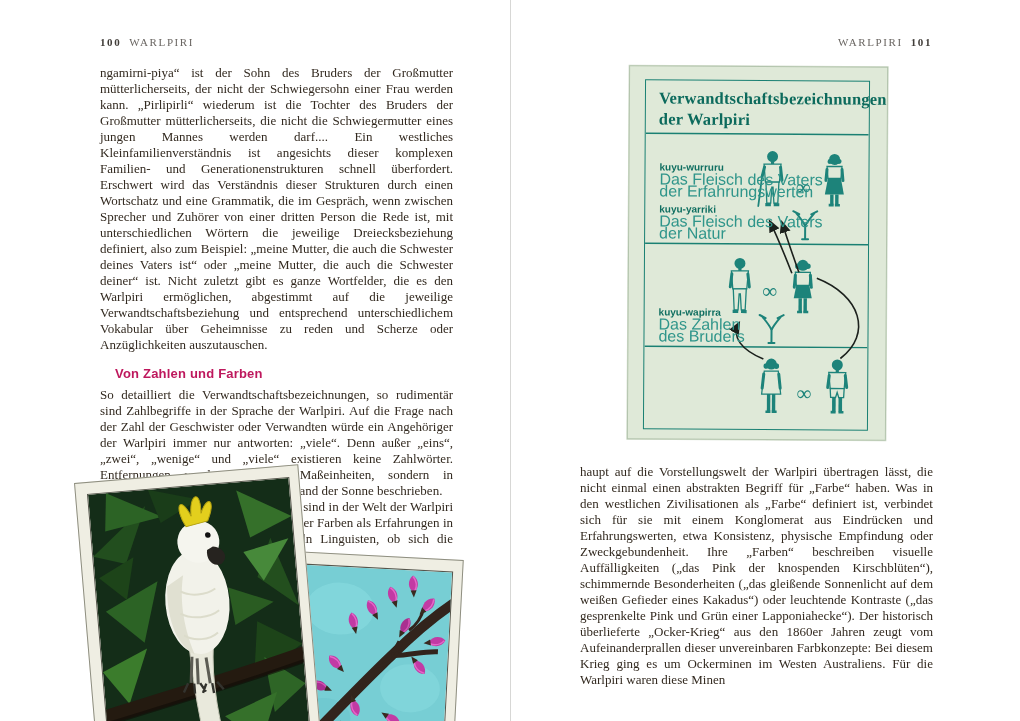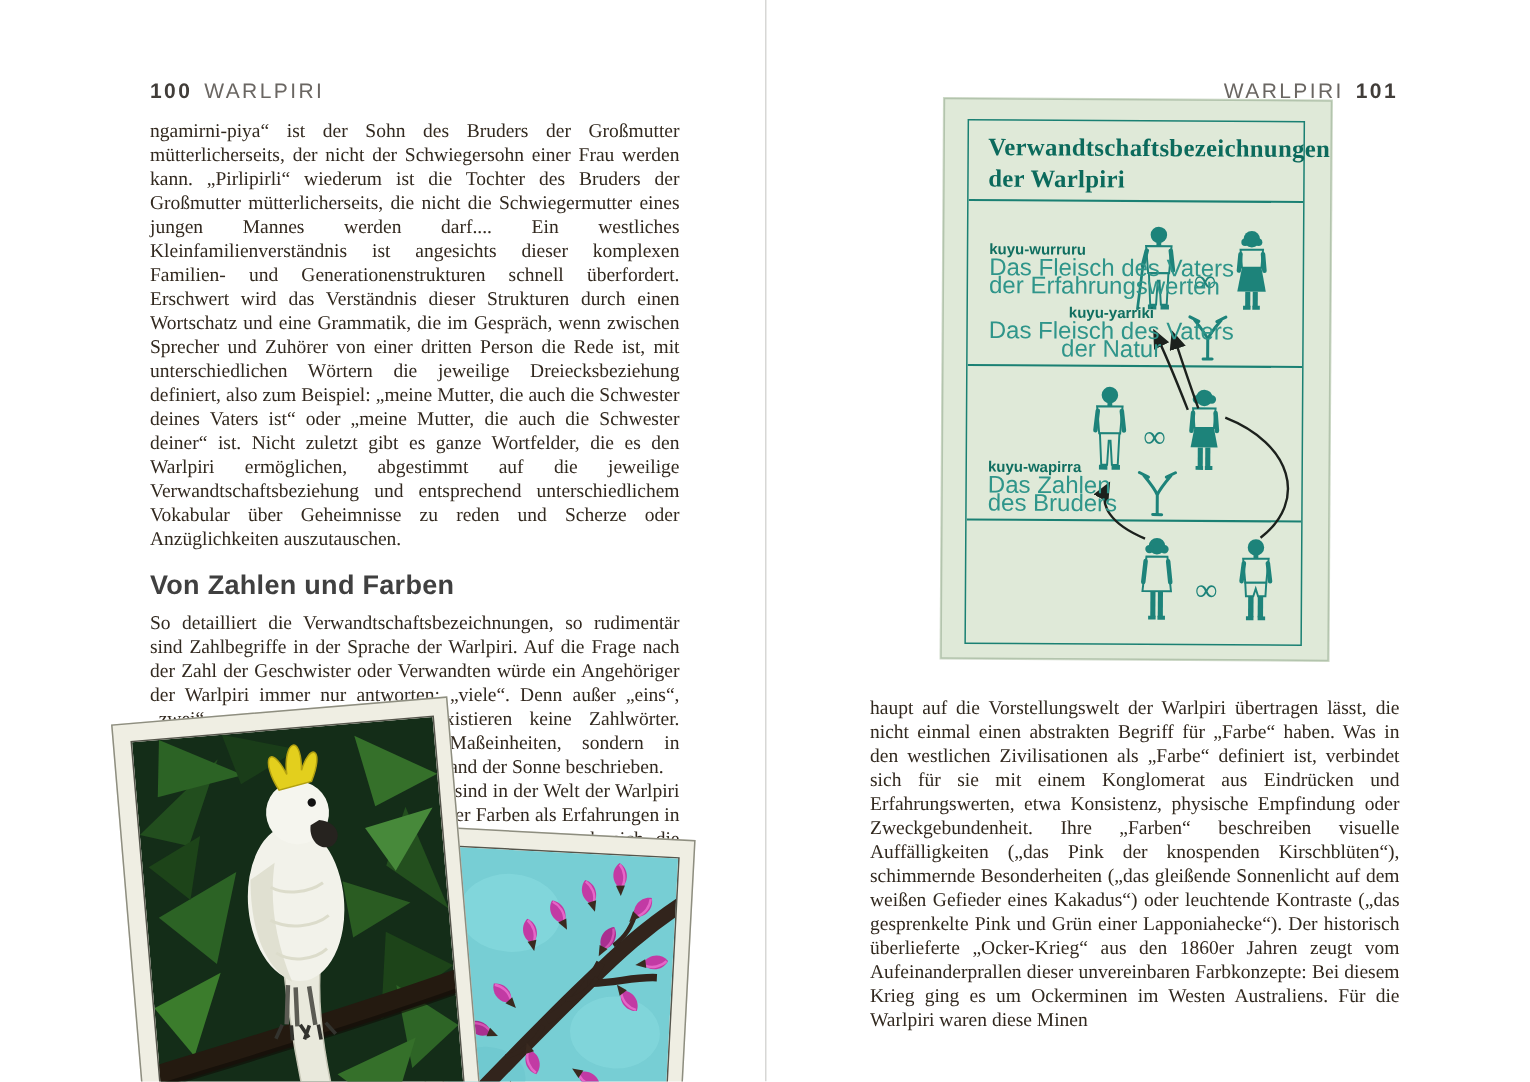--- a/index.html
+++ b/index.html
@@ -2,49 +2,49 @@
 <html lang="de"><head>
 <meta charset="utf-8">
 <style>
   html,body{margin:0;padding:0;}
   body{width:1020px;height:721px;position:relative;overflow:hidden;background:#ffffff;
        font-family:"Liberation Serif",serif;}
   .spread{position:absolute;inset:0;}
   .gutter{position:absolute;left:510px;top:0;width:1px;height:721px;background:#d7d7d5;}
 
   
-  .running-head{position:absolute;top:52px;font-family:Liberation Sans, sans-serif;
-                font-size:14px;letter-spacing:1.6px;color:#6a6662;}
+  .running-head{position:absolute;top:36px;font-family:Liberation Serif, serif;
+                font-size:11px;letter-spacing:1.6px;color:#6a6662;}
   .running-head .pagenum{font-weight:700;color:#413d39;}
   .head-left{left:100px;}
   .head-right{right:88px;text-align:center;}
   .head-gap{display:inline-block;width:8px;}
 
   
   .text-col{position:absolute;width:353px;color:#32291f;}
   .text-col p{margin:0;font-size:13px;line-height:16px;text-align:justify;}
-  .col-left{left:100px;top:79px;}
+  .col-left{left:100px;top:65px;}
   .col-right{left:580px;top:464px;}
-  .section-heading{margin:13px 0 6px 0;font-family:"Liberation Sans",sans-serif;
-                   font-weight:700;font-size:18px;color:#404040;letter-spacing:.2px;}
+  .section-heading{margin:13px 0 6px 15px;font-family:"Liberation Sans",sans-serif;
+                   font-weight:700;font-size:13px;color:#be185d;letter-spacing:.2px;}
   .par-gap{margin-top:0;}
 
   
   .panel{position:absolute;left:628px;top:66px;width:257px;height:372px;background:#dfe9d8;
          border:1px solid #b3c4ad;transform:rotate(.35deg);box-shadow:0 0 0 .5px #cfdac9;}
   .panel-inner{position:absolute;left:15px;top:13px;width:223px;height:348px;
                border:1.5px solid #1a8073;}
   .panel-title{position:absolute;left:13px;top:7px;width:200px;
                font-family:"Liberation Serif",serif;font-weight:700;font-size:16.5px;
                line-height:21px;color:#0c6a5c;letter-spacing:.2px;}
   .diagram-svg{position:absolute;inset:0;width:223px;height:348px;}
   .kin-label{position:absolute;left:14px;font-family:Liberation Sans, sans-serif;}
   .kin-term{font-weight:700;font-size:10px;line-height:12px;color:#0f6e60;}
   .kin-desc{font-size:16px;line-height:11.5px;color:#2f958a;}
-  .lbl-1{top:81px;} .lbl-2{top:123px;text-align:center;} .lbl-3{top:226px;}
+  .lbl-1{top:81px;} .lbl-2{top:123px;} .lbl-3{top:226px;}
 
   
   .dividers line{stroke:#1a8073;stroke-width:1.4;}
   .solid{fill:#1d837a;}
   .light{fill:#dfe9d8;stroke:#1d837a;stroke-width:1.3;}
   .limb{stroke:#1d837a;stroke-width:3;stroke-linecap:round;fill:none;}
   .cane{stroke:#1d837a;stroke-width:1.8;stroke-linecap:round;fill:none;}
   .ysym{stroke:#1d837a;stroke-width:2;stroke-linecap:round;fill:none;}
   .inf{fill:#1d837a;font-size:21px;font-family:"Liberation Serif",serif;}
   .arrow{stroke:#1c211d;stroke-width:1.6;fill:none;}

